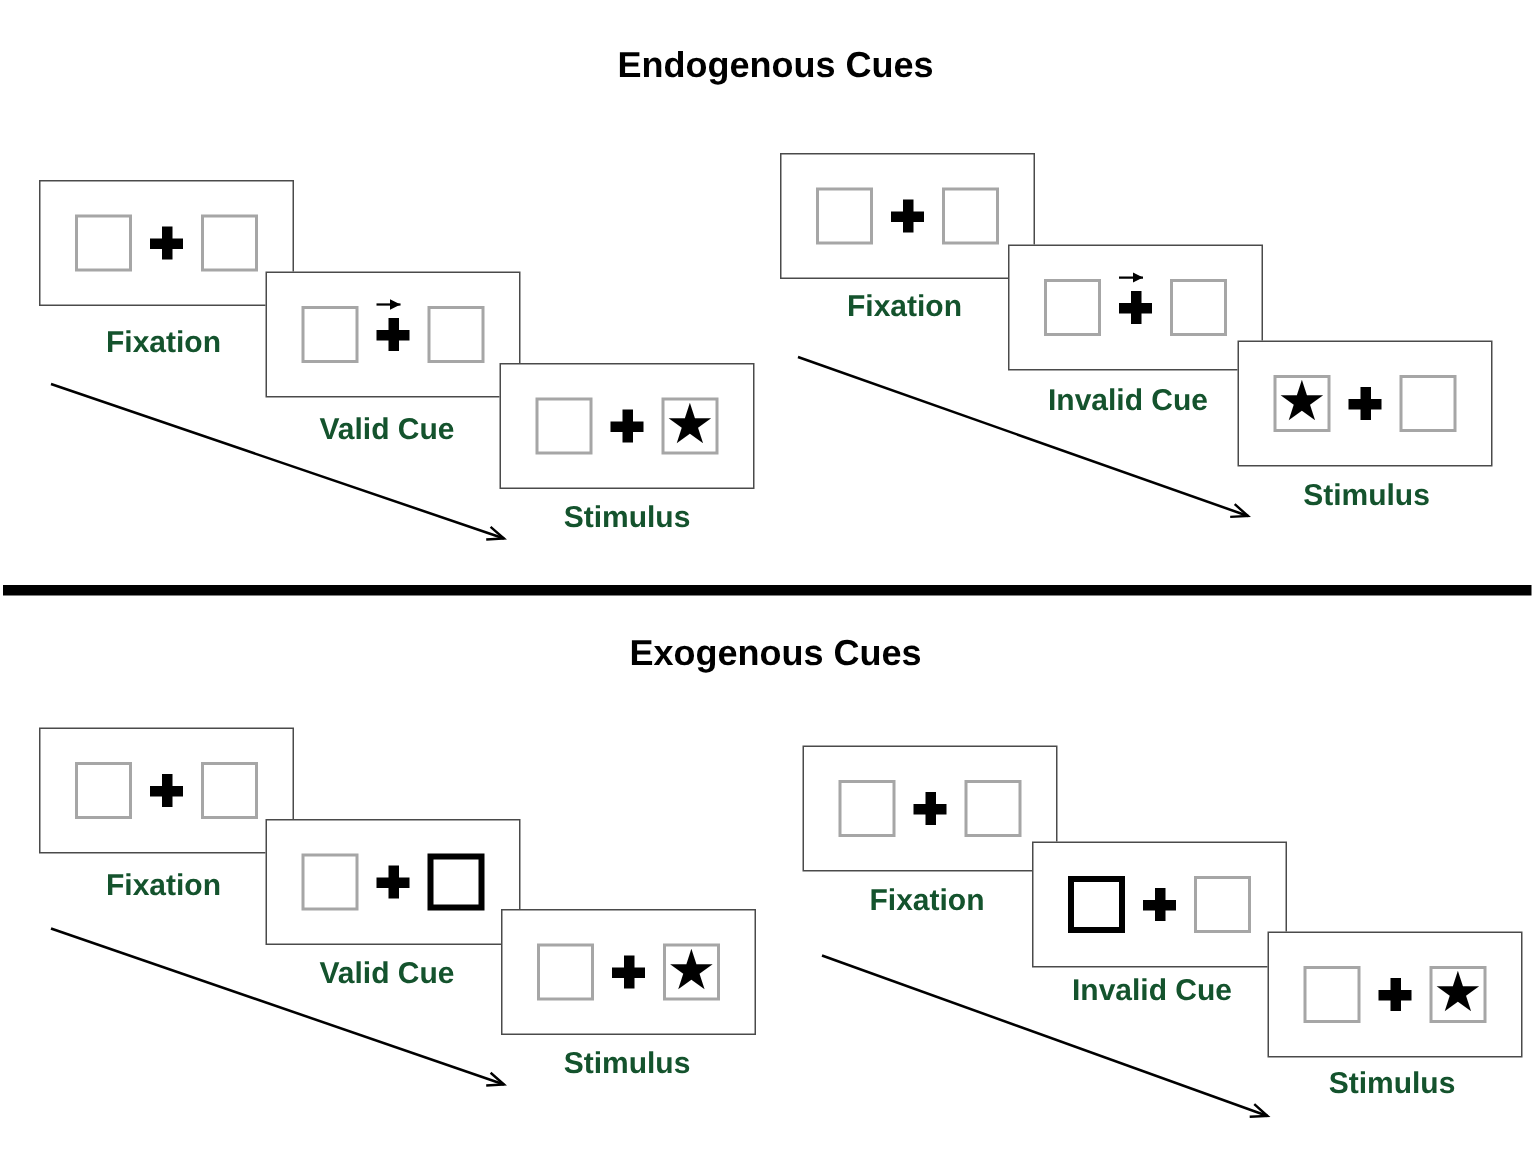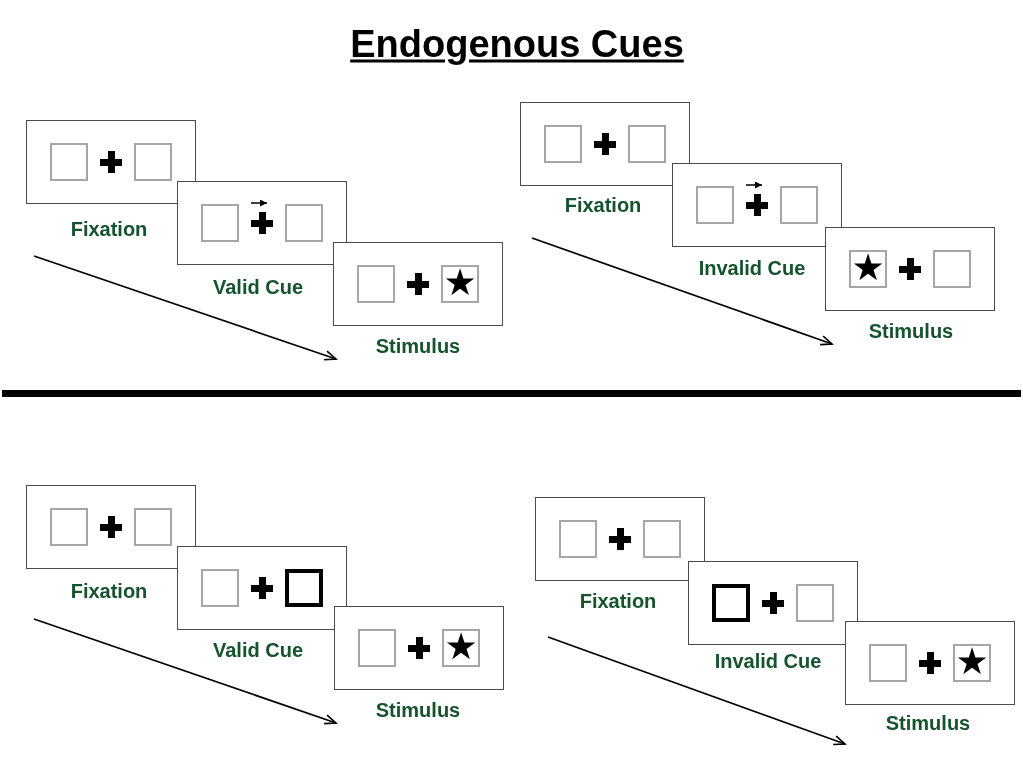--- a/index.html
+++ b/index.html
@@ -3,22 +3,22 @@
 <meta charset="utf-8">
 <style>
   html,body { margin:0; padding:0; background:#ffffff; }
   #stage {
     position:relative; width:1023px; height:767px; background:#ffffff;
     font-family:"Liberation Sans", sans-serif; overflow:hidden;
   }
   svg.overlay { position:absolute; left:0; top:0; z-index:0; }
   .section-title {
     position:absolute; z-index:2; transform:translate(-50%,-50%);
-    font-size:38px; font-weight:bold; color:#000; white-space:nowrap;
-    text-decoration:underline; text-decoration-thickness:3px; text-underline-offset:3px;
+    font-size:24px; font-weight:bold; color:#000; white-space:nowrap;
+    text-decoration-thickness:3px; text-underline-offset:3px;
   }
   .divider { position:absolute; z-index:2; left:2px; right:2px; height:7px; background:#000; }
   .panel {
     position:absolute; z-index:1; background:#ffffff; box-sizing:border-box;
     border:1.5px solid #4a4a4a;
     display:flex; align-items:center; justify-content:center; gap:6px;
   }
   .box {
     width:38px; height:38px; box-sizing:border-box; background:#ffffff;
     border:2px solid #a6a6a6;
@@ -58,20 +58,21 @@
     <g id="arrow-layer">
         <line x1="34" y1="256" x2="336" y2="359" stroke="#000000" stroke-width="1.7" marker-end="url(#openhead)"></line>
         <line x1="532" y1="238" x2="832" y2="344" stroke="#000000" stroke-width="1.7" marker-end="url(#openhead)"></line>
         <line x1="34" y1="619" x2="336" y2="723" stroke="#000000" stroke-width="1.7" marker-end="url(#openhead)"></line>
         <line x1="548" y1="637" x2="845" y2="744" stroke="#000000" stroke-width="1.7" marker-end="url(#openhead)"></line>
       </g>
   </svg>
 
   <div class="section-title" id="title-0" style="left: 517px; top: 44px;">Endogenous Cues</div>
   <div class="divider" id="section-divider" style="top: 390px; height: 7px; background: rgb(0, 0, 0);"></div>
+  <div class="section-title" id="title-1" style="left: 517px; top: 436px;">Exogenous Cues</div>
 
   <div id="panels-layer">
       <div class="panel" style="left: 26px; top: 120px; width: 170px; height: 84px;">
         <div class="box"></div>
         <div class="plus-wrap">
           <div class="cross"></div>
         </div>
         <div class="box"></div>
       </div>
       <div class="panel-label" style="left: 109px; top: 229px;">Fixation</div>

